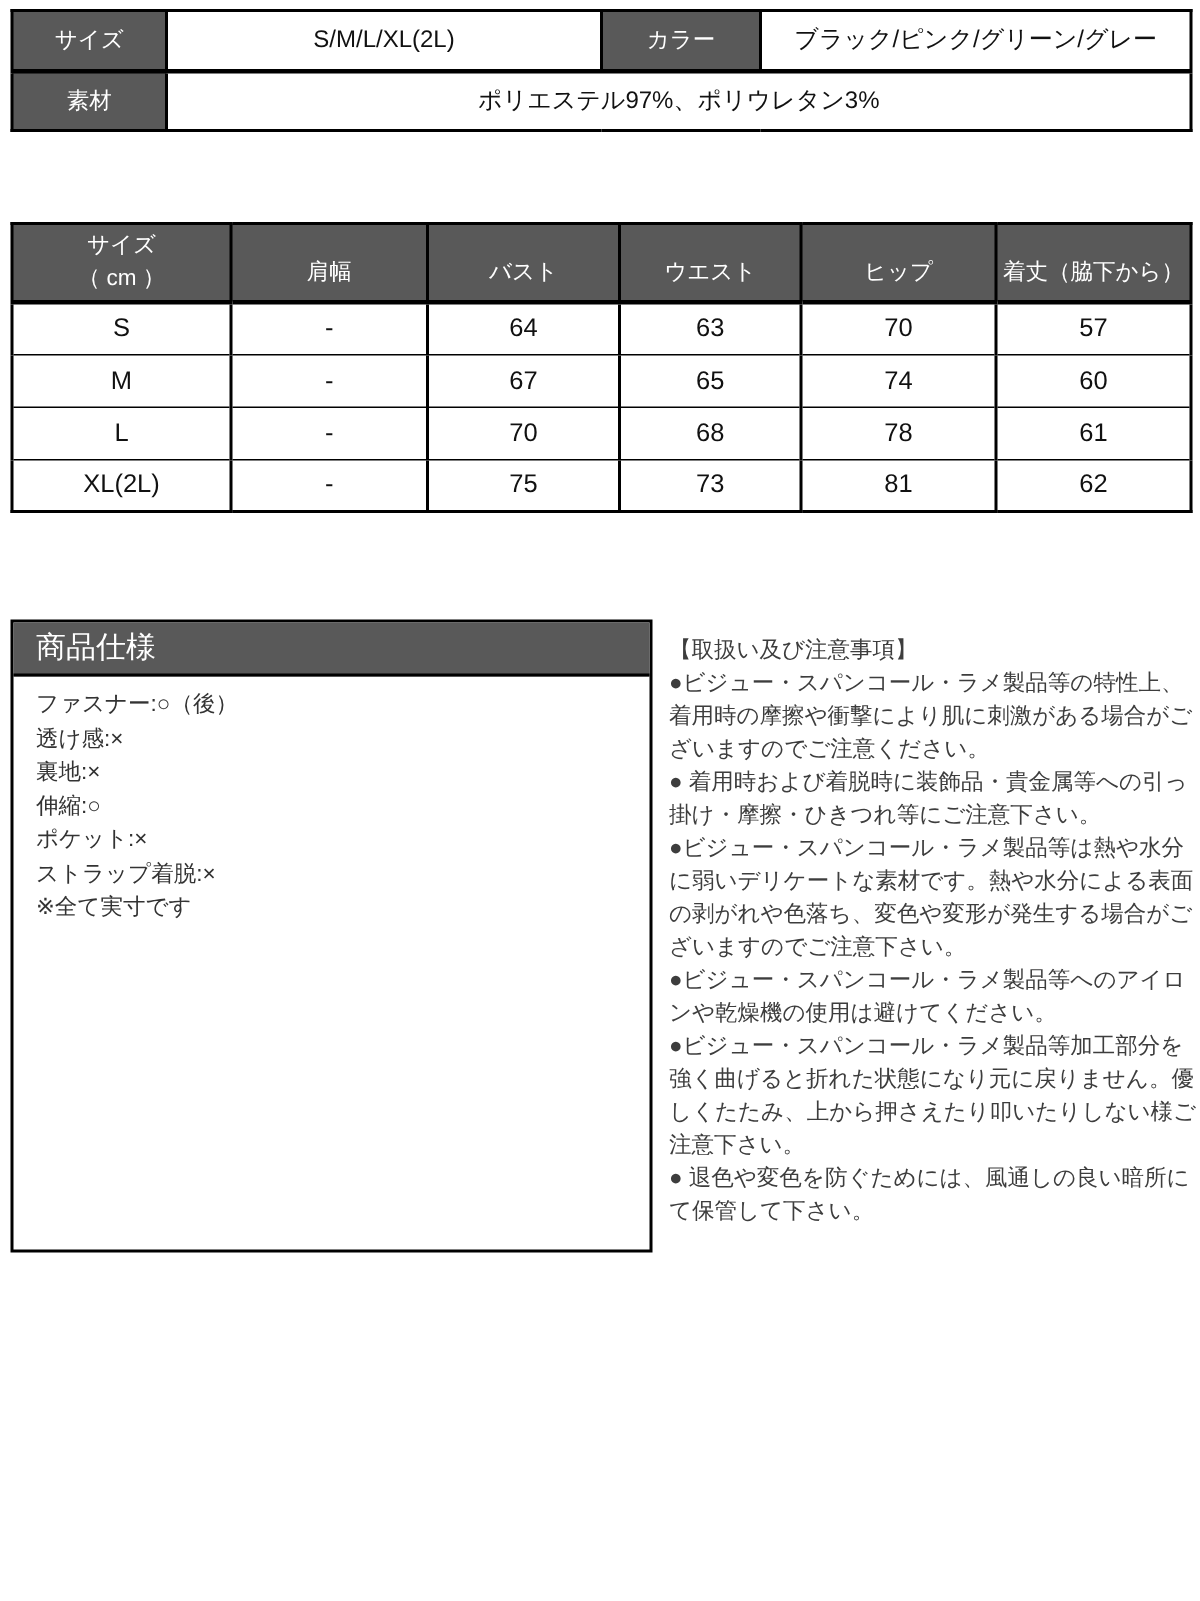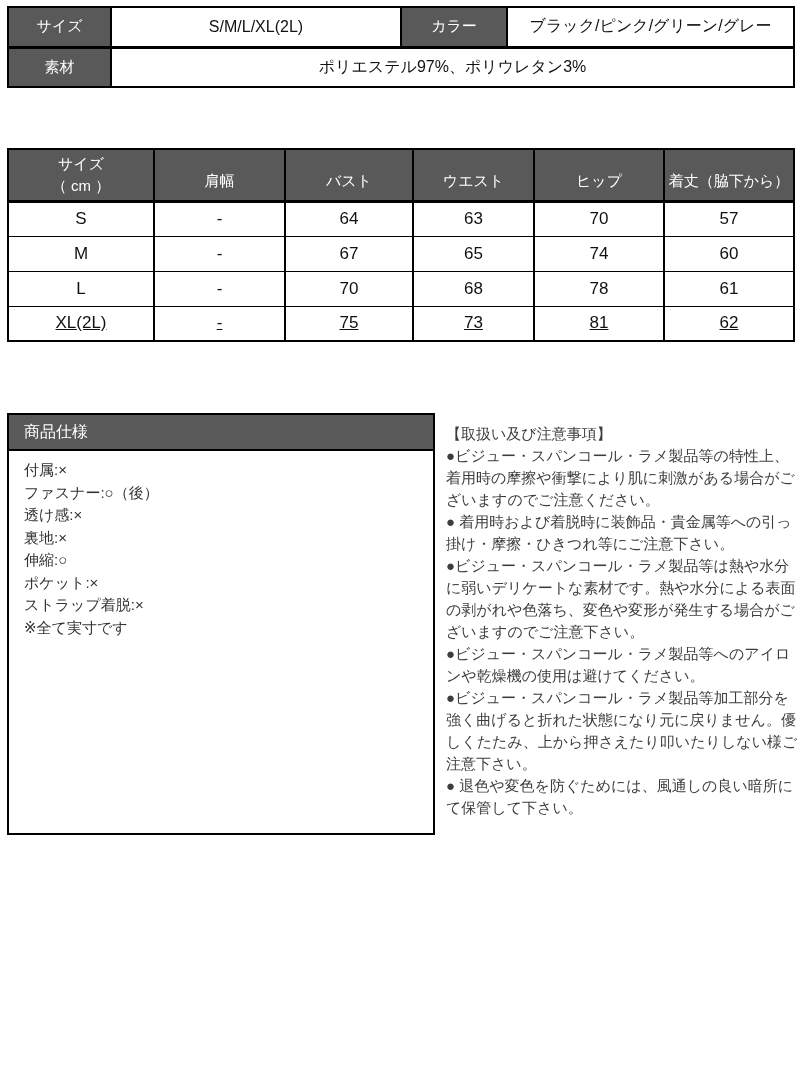--- a/index.html
+++ b/index.html
@@ -67,37 +67,37 @@
   #size-table thead th.two-line span { display: block; }
   #size-table tbody td {
     height: 35px;
     font-size: 17px;
     text-align: center;
     vertical-align: middle;
     border-top-width: 1px;
     border-bottom-width: 1px;
     color: #111111;
   }
-  #size-table tbody tr:last-child td { border-bottom-width: 2px; text-decoration: underline; }
+  #size-table tbody tr:last-child td { border-bottom-width: 2px; }
 
   
   #spec-box {
     position: absolute;
     left: 7px; top: 413px;
     width: 428px;
     height: 422px;
     border: 2px solid #000000;
     background: #ffffff;
   }
   #spec-box .spec-header {
     height: 36px;
     background: #595959;
     border-bottom: 2px solid #000000;
     color: #ffffff;
-    font-size: 16px;
+    font-size: 20px;
     line-height: 34px;
     padding-left: 15px;
   }
   #spec-box .spec-body {
     padding: 8px 15px;
     font-size: 15px;
     line-height: 22.5px;
     color: #333333;
   }
   #spec-box .spec-note { }
@@ -193,21 +193,20 @@
         <td>73</td>
         <td>81</td>
         <td>62</td>
       </tr>
     </tbody>
   </table>
 
   <div id="spec-box">
     <div class="spec-header">商品仕様</div>
     <div class="spec-body">
-      <div>付属:×</div>
       <div>ファスナー:○（後）</div>
       <div>透け感:×</div>
       <div>裏地:×</div>
       <div>伸縮:○</div>
       <div>ポケット:×</div>
       <div>ストラップ着脱:×</div>
       <div class="spec-note">※全て実寸です</div>
     </div>
   </div>
 

